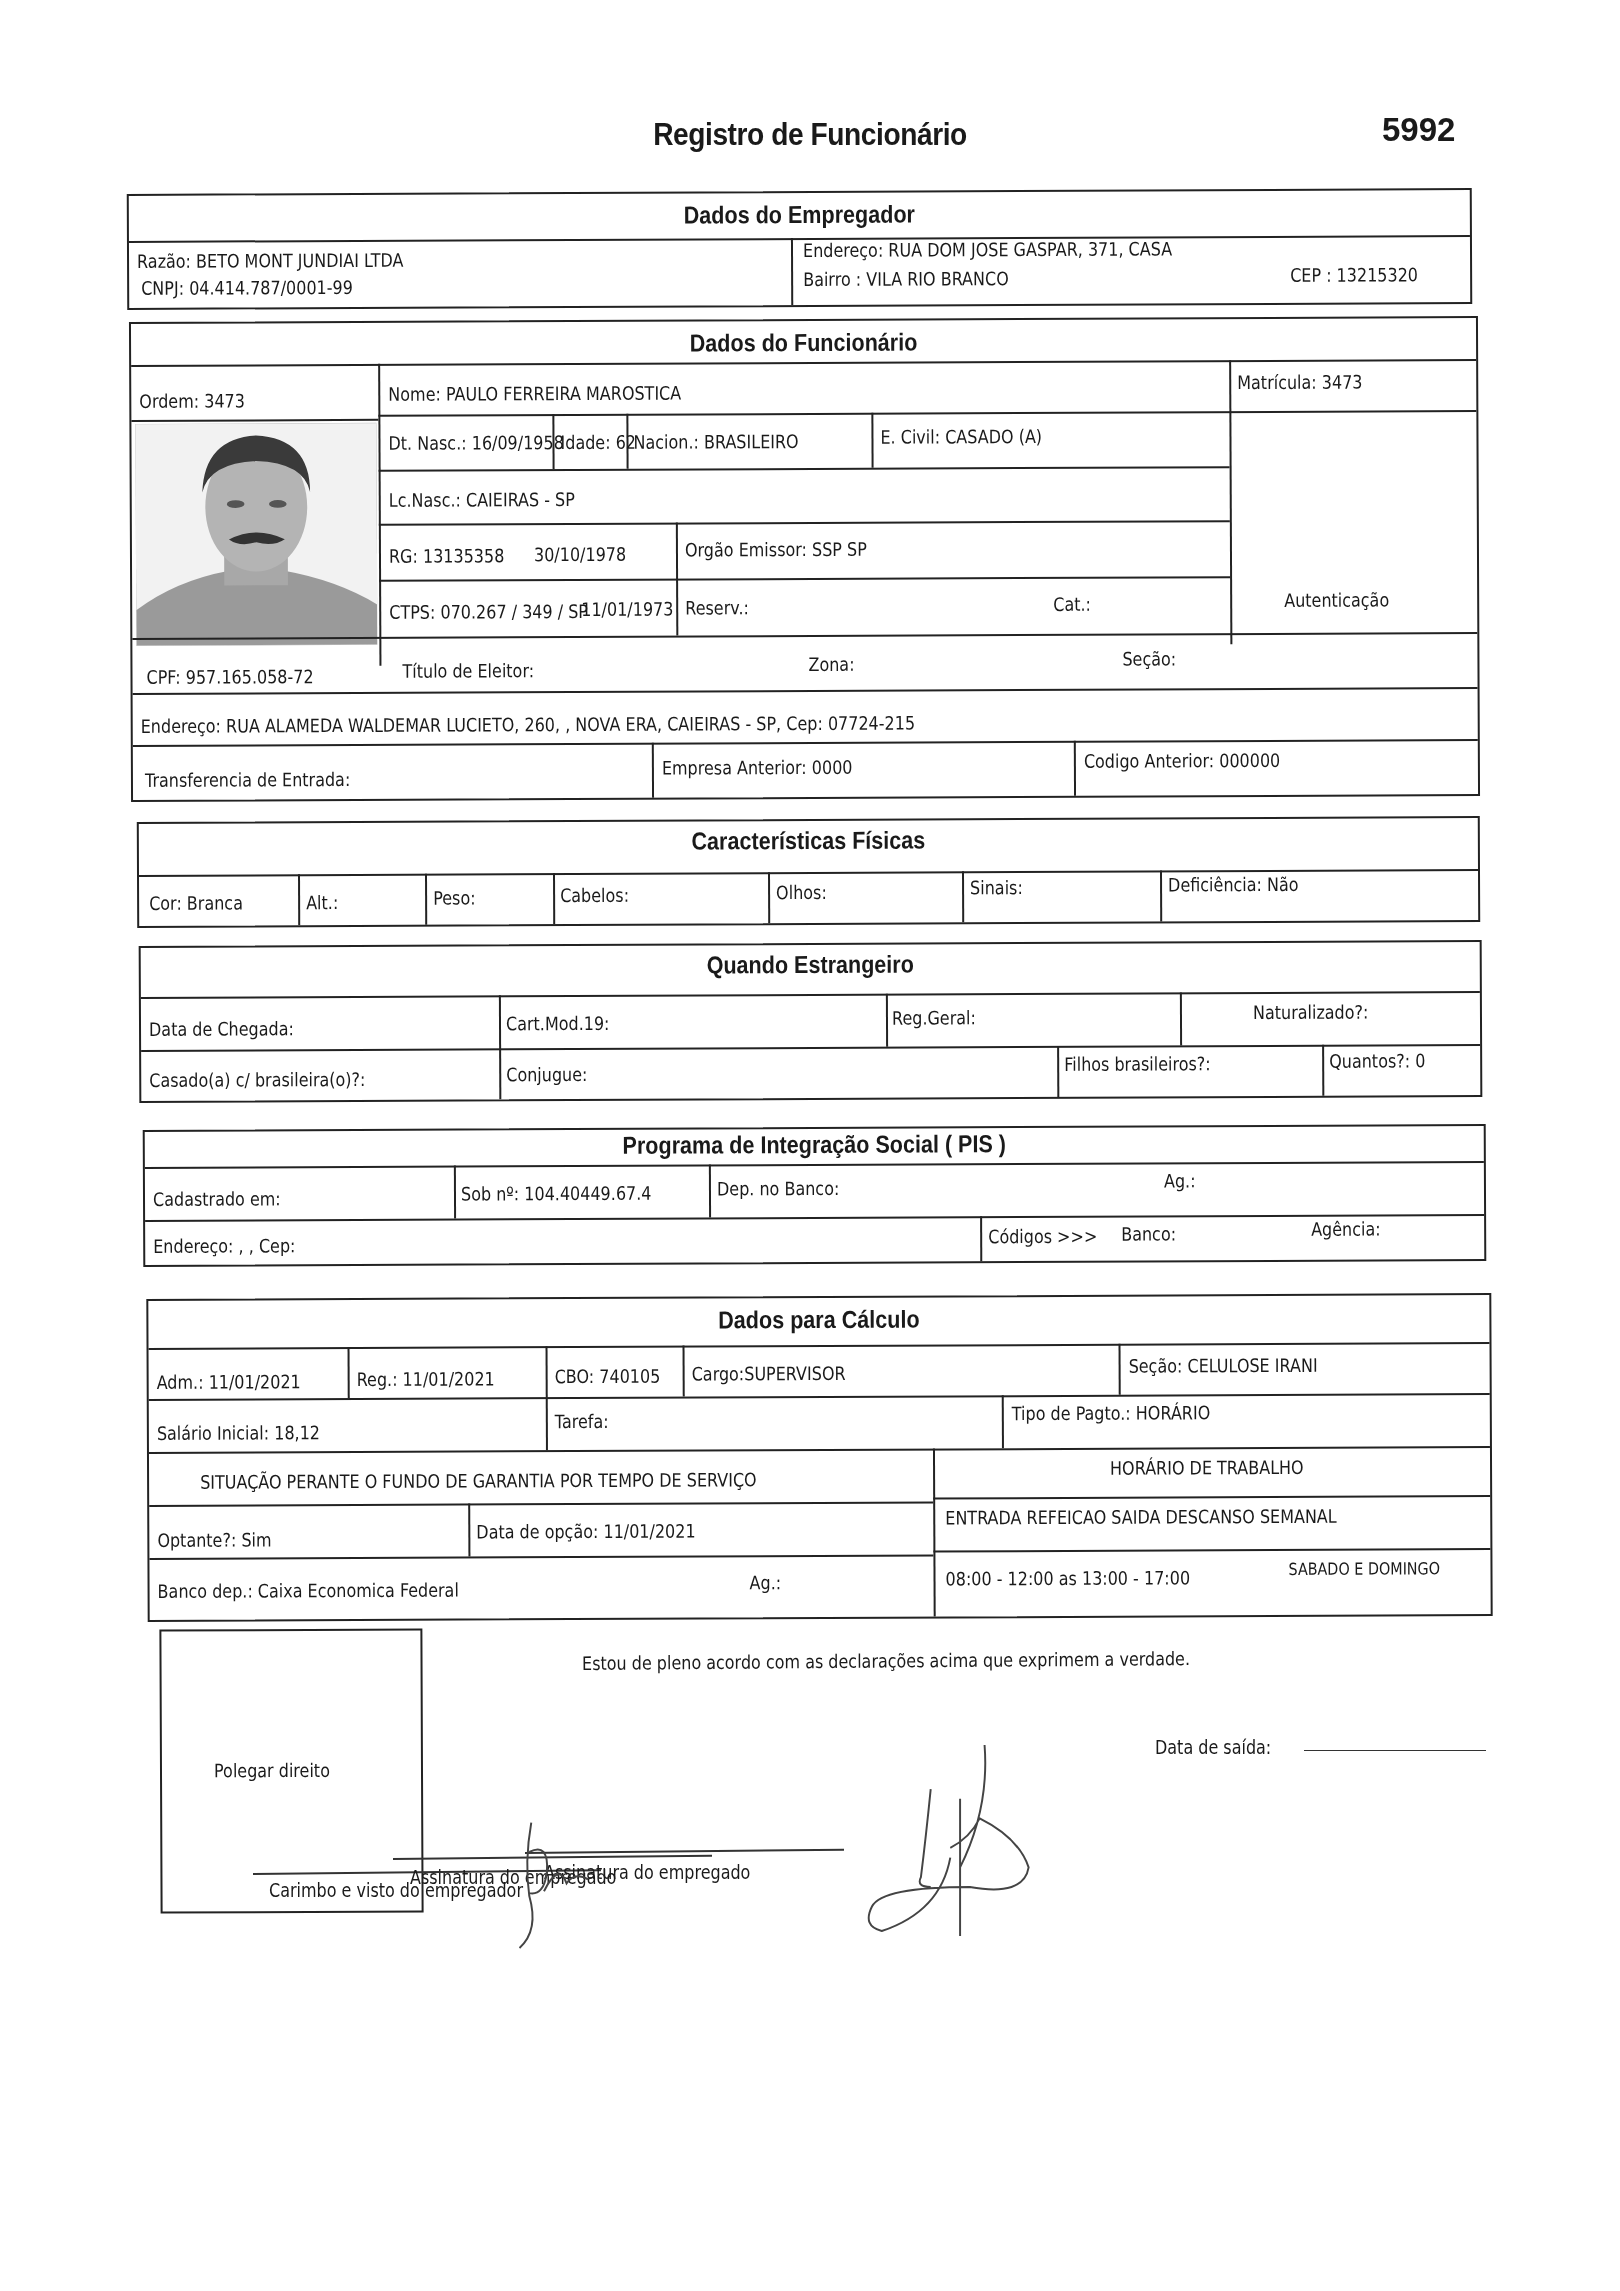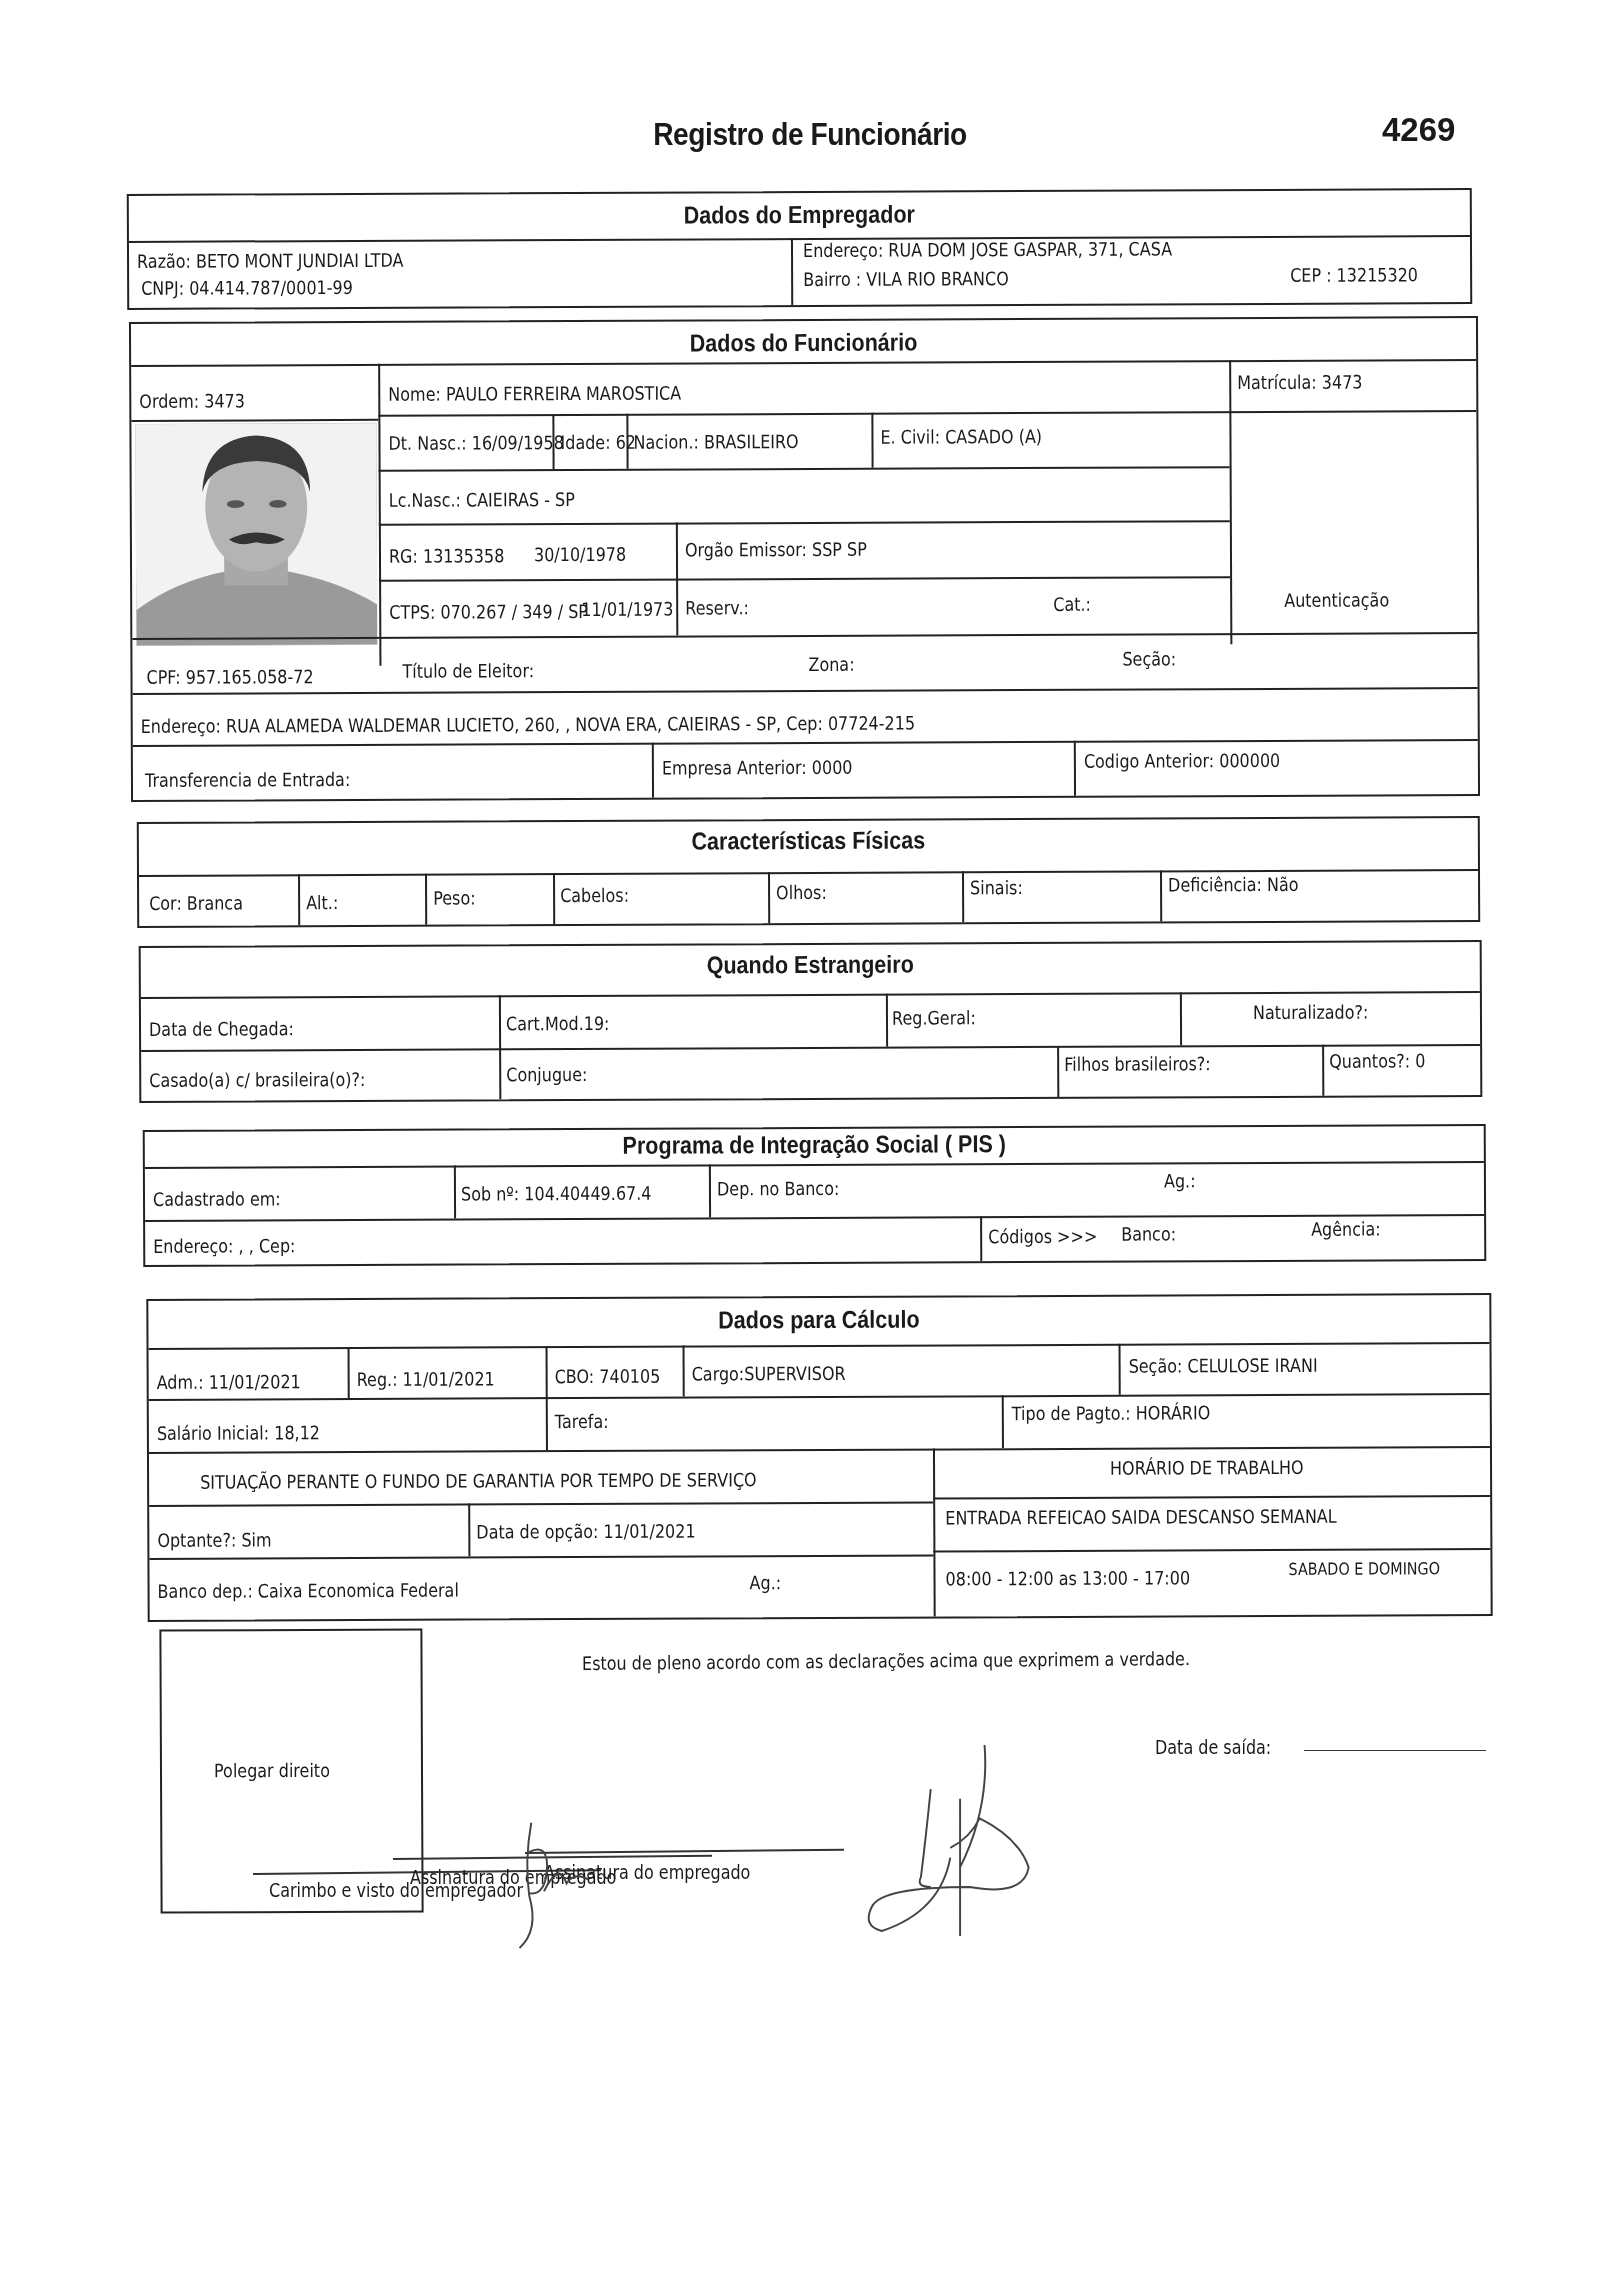--- a/index.html
+++ b/index.html
@@ -13,21 +13,21 @@
   .t { position:absolute; font-size:18.6px; white-space:nowrap; font-family:"DejaVu Sans", sans-serif; transform-origin:left center; transform:scaleX(0.86); }
   .photo { position:absolute; overflow:hidden; background:#bdbdbd; }
   .sig-line { position:absolute; border-top:2px solid #333; }
   .box { position:absolute; border:2px solid #222; box-sizing:border-box; }
   svg.sig { position:absolute; overflow:visible; }
 </style>
 </head>
 <body>
 
 <div class="page-title">Registro de Funcionário</div>
-<div class="page-number">4269</div>
+<div class="page-number">5992</div>
 
 <div class="section" style="left:127px;top:191px;width:1345px;height:116px;transform:rotate(-0.25deg);">
   <div class="sec-title" style="top:7.8px;">Dados do Empregador</div>
   <div class="hline" style="left:0;right:0;top:45px;"></div>
   <div class="vline" style="left:662px;top:45px;bottom:0;"></div>
   <div class="t" style="left:7.8px;top:55px;">Razão: BETO MONT JUNDIAI  LTDA</div>
   <div class="t" style="left:11.8px;top:82px;">CNPJ: 04.414.787/0001-99</div>
   <div class="t" style="left:674px;top:47px;">Endereço: RUA DOM JOSE GASPAR, 371, CASA</div>
   <div class="t" style="left:674px;top:76px;">Bairro : VILA RIO BRANCO</div>
   <div class="t" style="left:1161px;top:74px;">CEP : 13215320</div>

